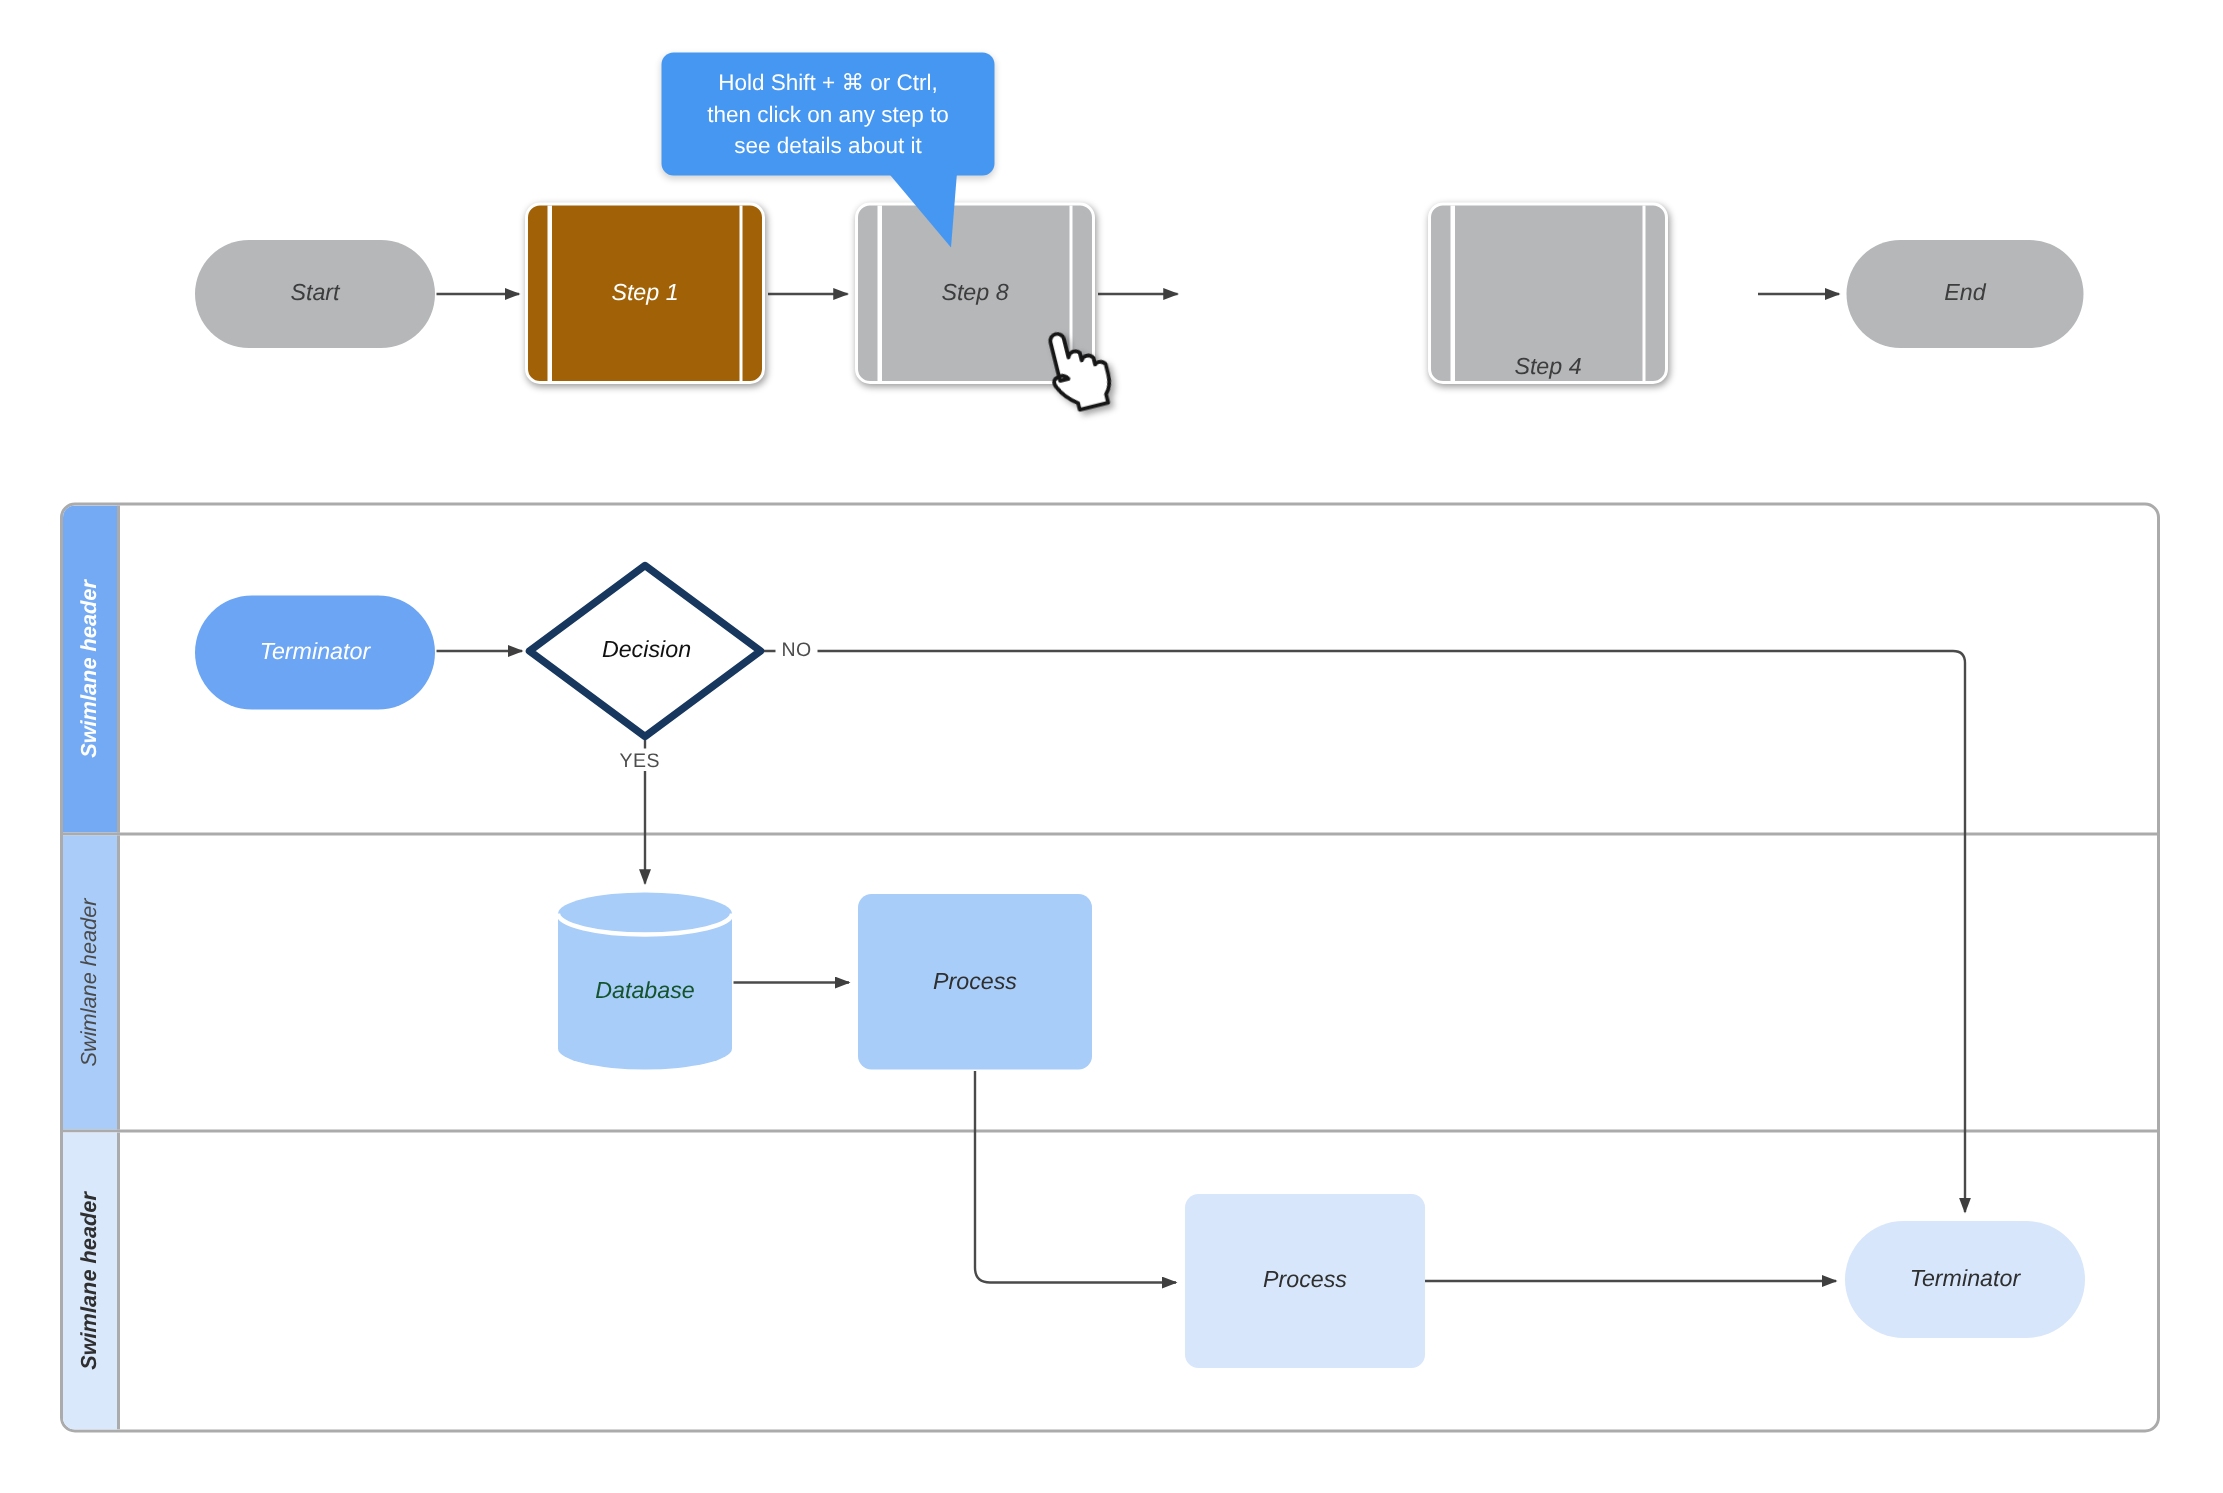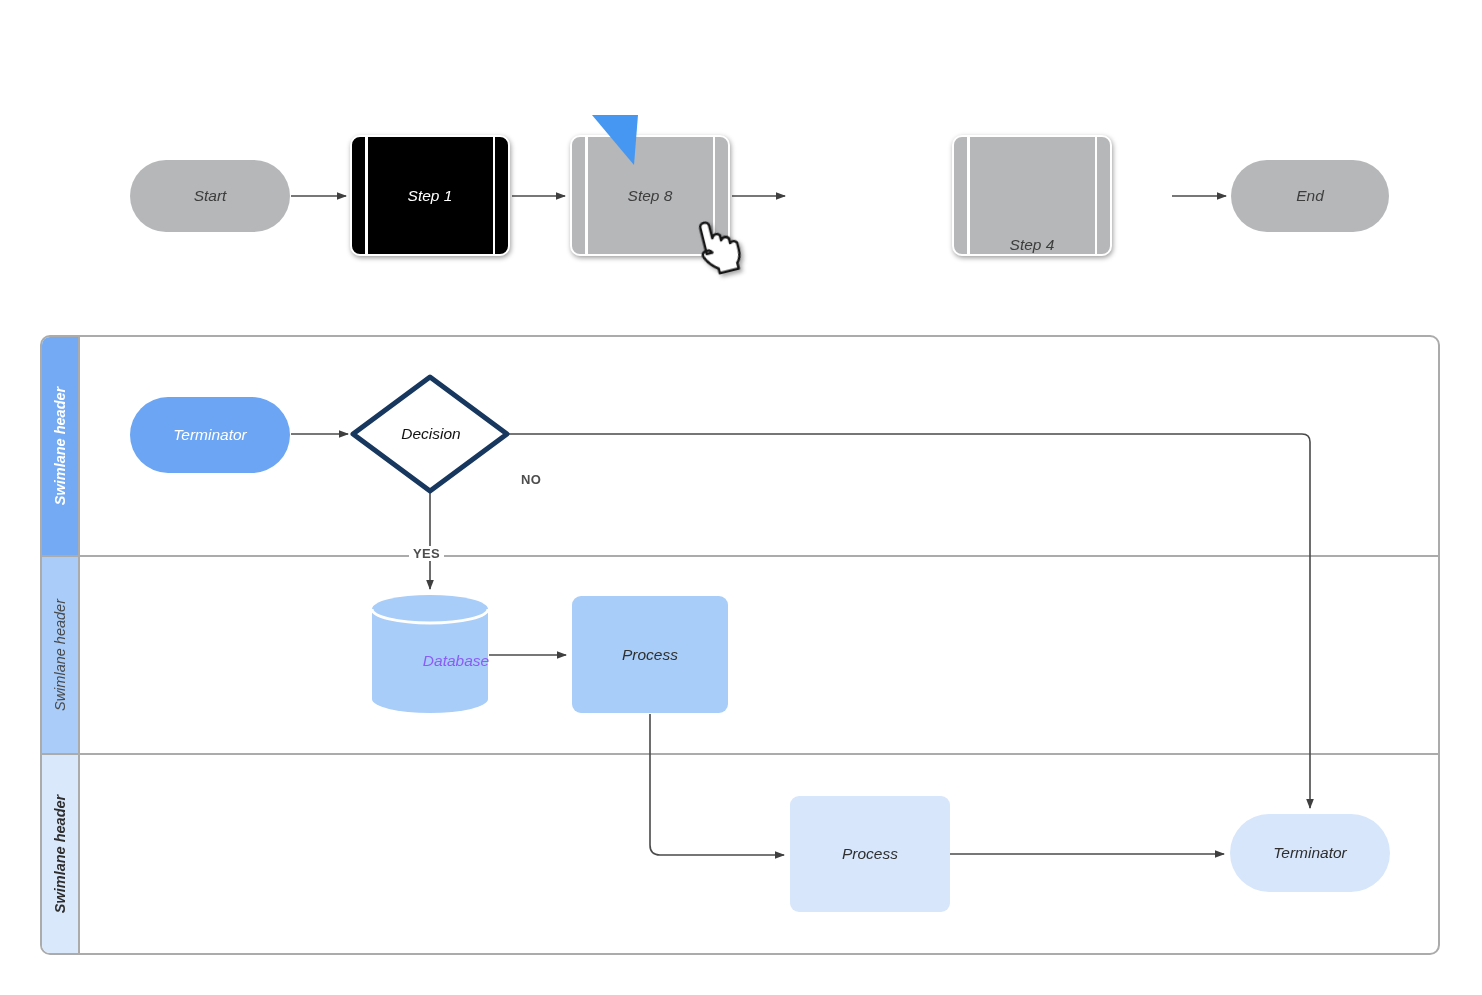--- a/index.html
+++ b/index.html
@@ -15,21 +15,21 @@
   
   .stadium{background:#b5b7b9;border-radius:38px;}
   .step{
     top:135px;width:160px;height:121px;background:#b5b7b9;
     border:2.5px solid #ffffff;border-radius:10px;
     box-shadow:1px 2px 5px rgba(0,0,0,.38);
   }
   .step .inner-line{position:absolute;top:0;bottom:0;width:2.5px;background:#ffffff;}
   .step .inner-line.left{left:13px;}
   .step .inner-line.right{right:13px;}
-  .step.selected{background:#000000;color:#ffffff;}
+  .step.selected{background:#a16207;color:#ffffff;}
   
   #tooltip{
     position:absolute;left:441px;top:35px;width:222px;height:82px;
     background:#4697f1;border-radius:8px;color:#ffffff;font-size:15px;line-height:21px;
     display:flex;flex-direction:column;align-items:center;justify-content:center;
     text-align:center;z-index:6;box-shadow:0 2px 5px rgba(0,0,0,.18);
   }
   #tooltip-tail{
     position:absolute;left:590px;top:114px;width:50px;height:52px;
     background:#4697f1;clip-path:polygon(4% 2%,96% 2%,88% 98%);z-index:6;
@@ -60,27 +60,27 @@
   #lane-3{flex:1;}
   #lane-1 .lane-header{background:#74aaf4;}
   #lane-1 .lane-header span{color:#ffffff;font-weight:bold;}
   #lane-2 .lane-header{background:#a9ccf8;}
   #lane-2 .lane-header span{color:#4a4a4a;}
   #lane-3 .lane-header{background:#dae8fc;}
   #lane-3 .lane-header span{color:#2f2f2f;font-weight:bold;}
   
   #terminator-in{left:130px;top:397px;width:160px;height:76px;border-radius:38px;background:#6ba5f3;color:#ffffff;}
   #decision-label{left:353px;top:376px;width:156px;height:116px;color:#111111;background:transparent;}
-  #database-label{left:372px;top:648px;width:116px;height:26px;color:#8b5cf6;margin-left:26px;}
+  #database-label{left:372px;top:648px;width:116px;height:26px;color:#14532d;}
   #process-mid{left:572px;top:596px;width:156px;height:117px;background:#a8cdf8;border-radius:9px;color:#2f2f2f;}
   #process-bottom{left:790px;top:796px;width:160px;height:116px;background:#d7e6fb;border-radius:9px;color:#2f2f2f;}
   #terminator-out{left:1230px;top:814px;width:160px;height:78px;border-radius:39px;background:#d7e6fb;color:#2f2f2f;}
   .edge-label{
-    position:absolute;background:#ffffff;color:#4d4d4d;font-weight:bold;font-size:13px;
-    padding:0 4px;z-index:4;letter-spacing:.3px;margin-top:47px;
+    position:absolute;background:#ffffff;color:#4d4d4d;font-weight:normal;font-size:13px;
+    padding:0 4px;z-index:4;letter-spacing:.3px;
   }
   #no-label{left:517px;top:425px;}
   #yes-label{left:409px;top:499px;}
   
   #overlay{position:absolute;left:0;top:0;z-index:2;}
 </style>
 </head>
 <body>
 
 <div id="canvas">
@@ -174,19 +174,24 @@
     <span>Process</span>
   </div>
 
   <div class="shape" id="terminator-out">
     <span>Terminator</span>
   </div>
 
   <div class="edge-label" id="no-label">NO</div>
   <div class="edge-label" id="yes-label">YES</div>
 
+  <div id="tooltip">
+    <div>Hold Shift + ⌘ or Ctrl,</div>
+    <div>then click on any step to</div>
+    <div>see details about it</div>
+  </div>
   <div id="tooltip-tail"></div>
 
   <svg id="hand-cursor" viewBox="0 0 46 54">
     <path d="M15 33 V10 a4 4 0 0 1 8 0 v11 a4 4 0 0 1 7 -1 v4.5 a4 4 0 0 1 7 0.2 v4 a4 4 0 0 1 6 1.3 v6 q0 7 -4 11 v5 h-17 v-4 q-7 -5 -10 -12 q-2 -4.5 2.5 -5.5 q3.5 -0.8 5.5 2.5 z" fill="#ffffff" stroke="#161616" stroke-width="2.2" stroke-linejoin="round"></path>
   </svg>
 
 </div>
 
 </body></html>

